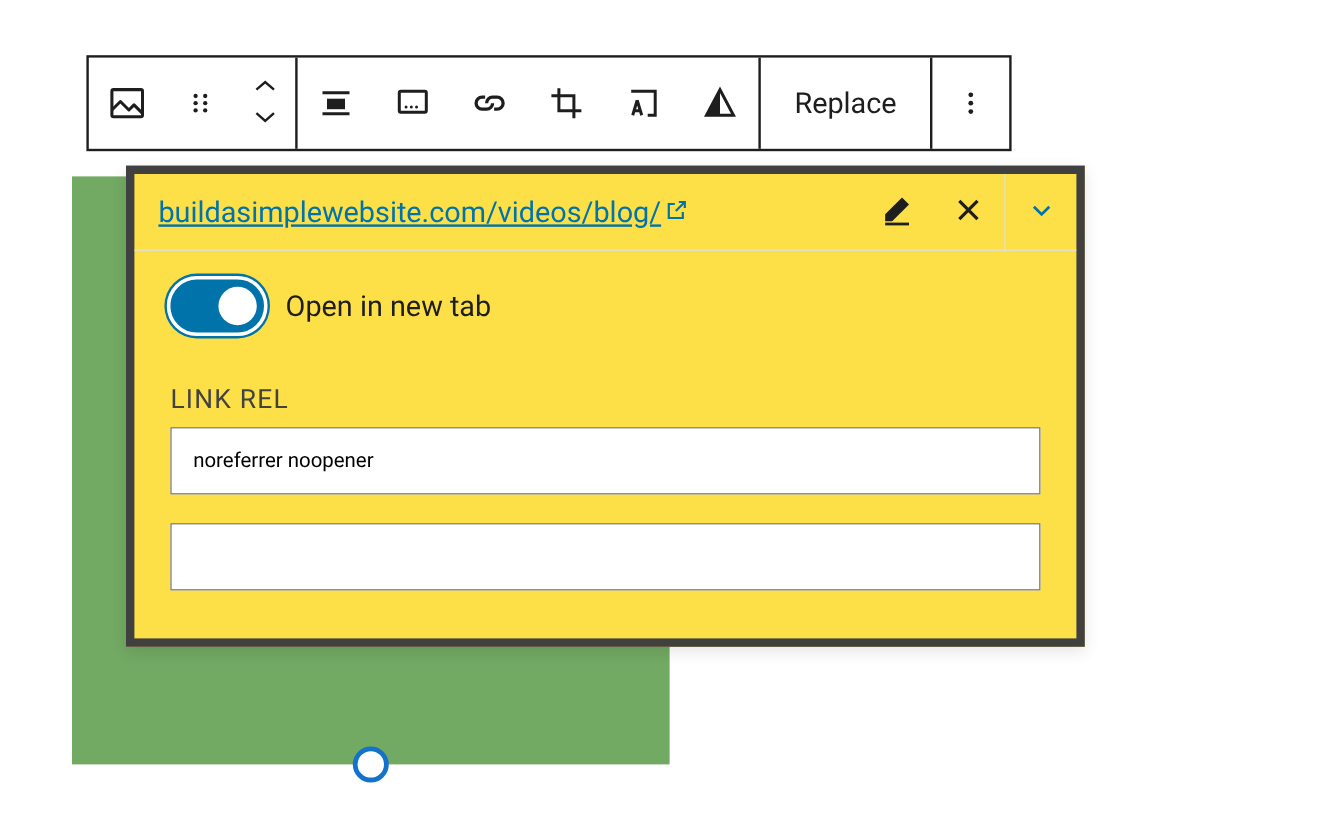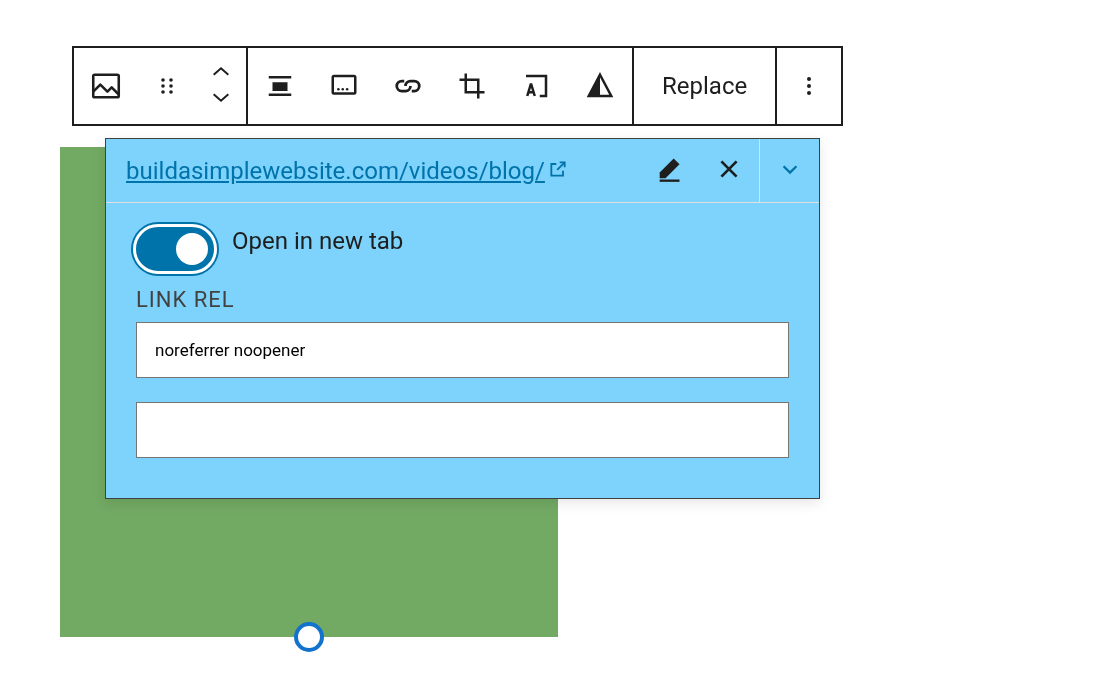--- a/index.html
+++ b/index.html
@@ -80,23 +80,23 @@
     background: #fff;
     border: 4px solid #1373cc;
     cursor: ns-resize;
   }
 
   
   .link-popover {
     position: absolute;
     top: 138px;
     left: 105px;
-    width: 715px;
-    background: #7dd3fc;
-    border: 1px solid #404040;
+    width: 799px;
+    background: #fde047;
+    border: 7px solid #404040;
     box-shadow: 0 4px 12px rgba(0,0,0,0.1);
   }
   .link-header {
     display: flex;
     align-items: center;
     border-bottom: 1px solid #e0e0e0;
     height: 64px;
   }
   .link-url {
     flex: 1;
@@ -117,23 +117,23 @@
     display: flex;
     align-items: center;
     justify-content: center;
     cursor: pointer;
   }
   .link-icon-btn.bordered { border-left: 1px solid #e0e0e0; }
 
   .link-body { padding: 24px 30px 40px 30px; }
   .toggle-row {
     display: flex;
-    align-items: flex-start;
+    align-items: center;
     gap: 18px;
-    margin-bottom: 16px;
+    margin-bottom: 44px;
   }
   .toggle {
     width: 78px;
     height: 44px;
     border-radius: 22px;
     background: #0073aa;
     border: 3px solid #0073aa;
     position: relative;
     cursor: pointer;
     outline: 3px solid #fff;

